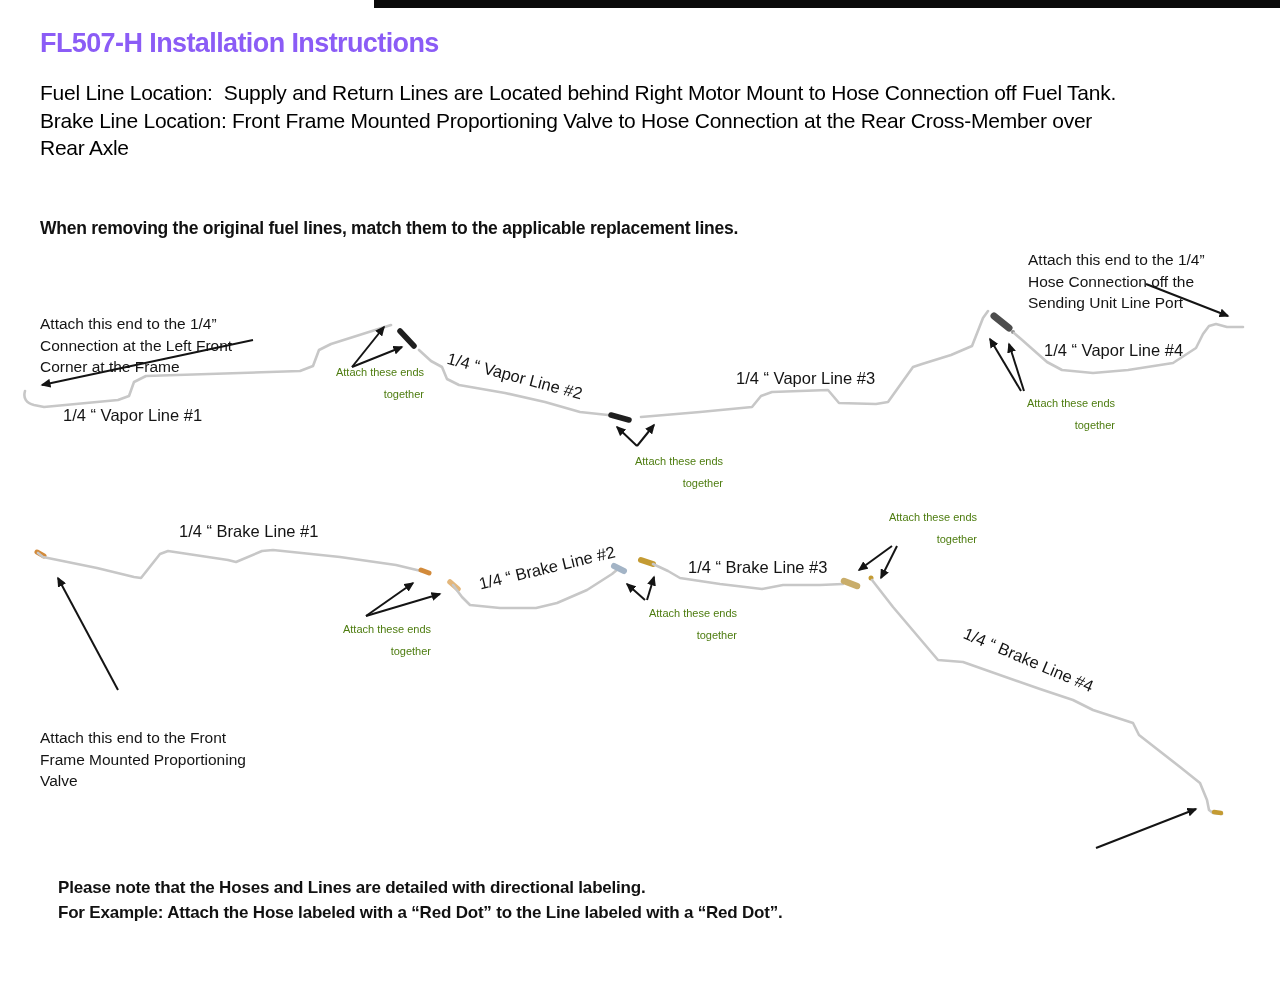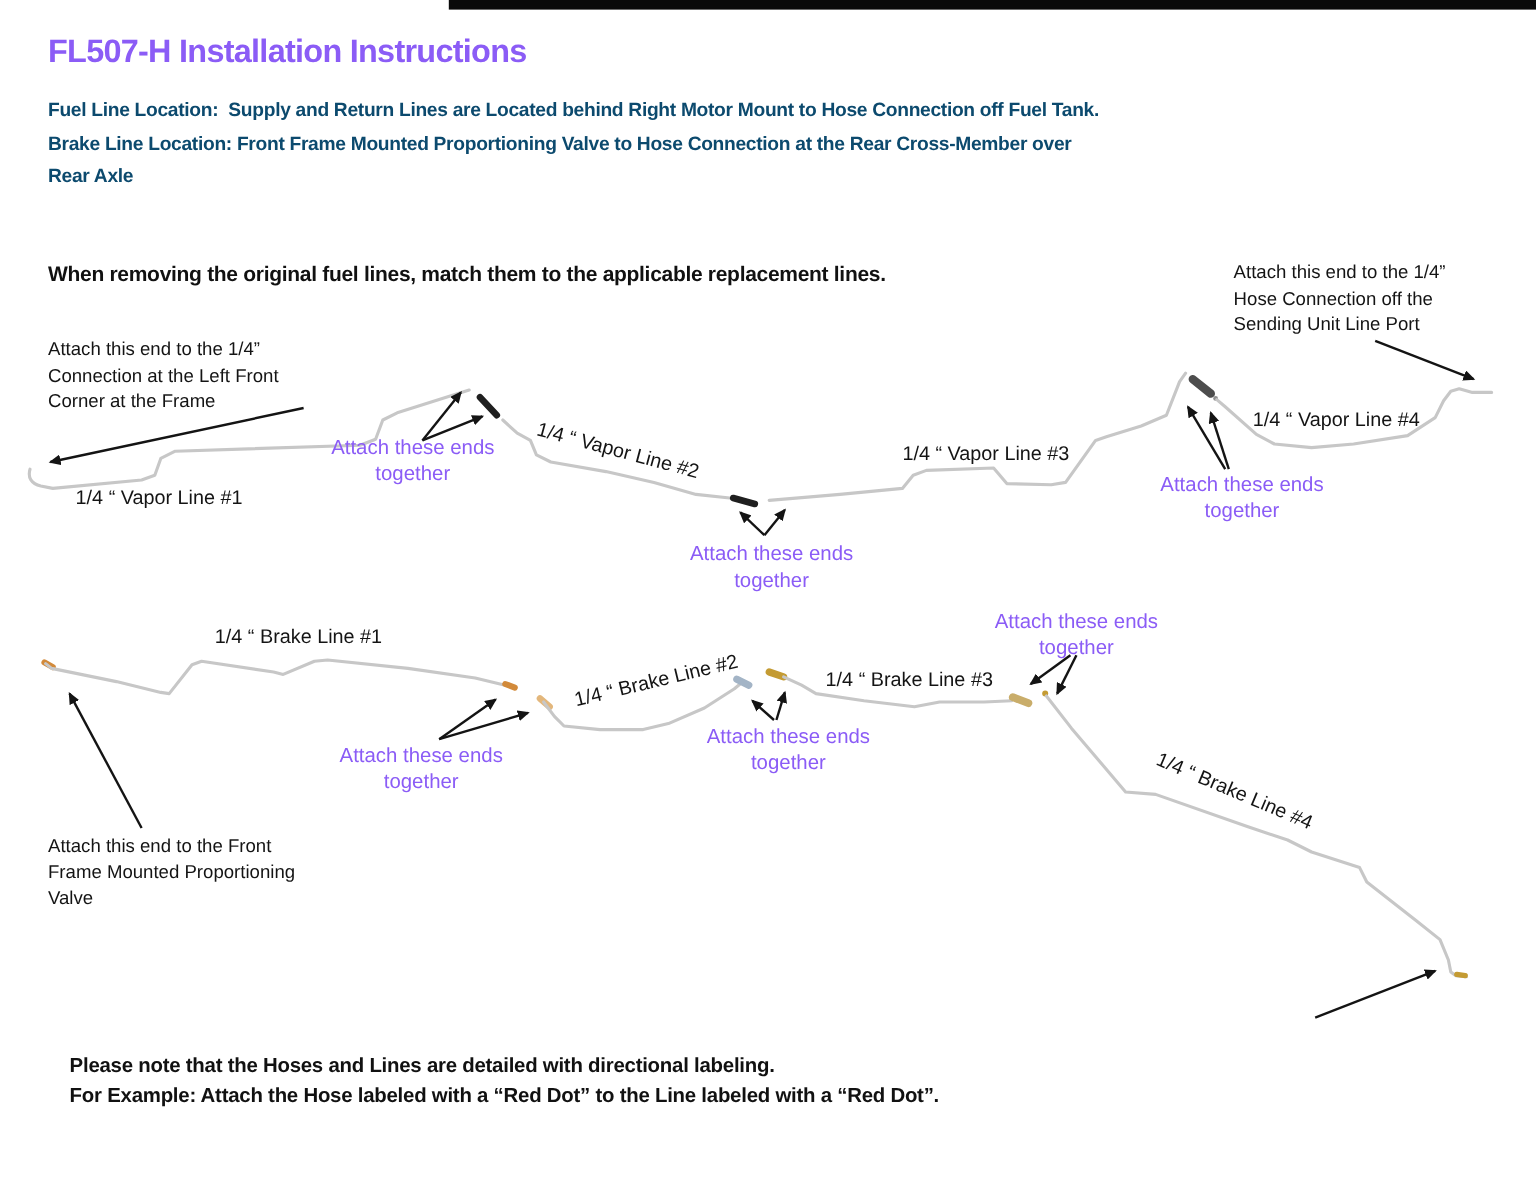--- a/index.html
+++ b/index.html
@@ -6,33 +6,33 @@
   .page{
     position:relative;width:1280px;height:989px;background:#ffffff;overflow:hidden;
     font-family:"Liberation Sans", sans-serif;color:#141414;
   }
   .topbar{position:absolute;left:374px;top:0;width:906px;height:8px;background:#0a0a0a;}
   .title{
     position:absolute;left:40px;top:28px;font-size:27px;font-weight:700;
     letter-spacing:-0.6px;color:#8b5cf6;white-space:pre;
   }
   .intro{position:absolute;left:40px;top:79px;}
-  .intro .line{font-size:16px;font-weight:700;letter-spacing:-0.25px;line-height:27.5px;white-space:pre;color:#0c4a6e;}
+  .intro .line{font-size:21px;font-weight:400;letter-spacing:-0.25px;line-height:27.5px;white-space:pre;color:#000000;}
   .match-note{
     position:absolute;left:40px;top:218px;font-size:17.5px;font-weight:700;
     letter-spacing:-0.25px;color:#111;white-space:pre;
   }
   .footer{position:absolute;left:40px;top:876px;margin-left:18px;}
   .footer .line{font-size:17px;font-weight:700;letter-spacing:-0.2px;line-height:24.5px;white-space:pre;color:#111;}
   .ann{
-    position:absolute;font-size:15.5px;line-height:21.5px;white-space:pre-line;color:#141414;
+    position:absolute;font-size:15.5px;line-height:21.5px;white-space:pre-line;color:#141414;margin-top:32px;
   }
   .join{
-    position:absolute;width:160px;text-align:center;font-size:17px;line-height:21.5px;
-    white-space:pre-line;color:#8b5cf6;
+    position:absolute;width:160px;text-align:right;font-size:11px;line-height:21.5px;
+    white-space:pre-line;color:#4d7c0f;
   }
   .lbl{position:absolute;font-size:16.5px;color:#141414;white-space:pre;}
   .rot{transform-origin:left top;}
   svg.canvas{position:absolute;left:0;top:0;}
   .tube{fill:none;stroke:#c7c7c7;stroke-width:2.6;stroke-linejoin:round;stroke-linecap:round;}
   .arr{stroke:#141414;stroke-width:2;fill:none;}
 </style>
 </head>
 <body>
 
@@ -114,21 +114,21 @@
 Hose Connection off the
 Sending Unit Line Port</div>
   <div class="join" style="left:264px;top:362px;">Attach these ends
 together</div>
   <div class="join" style="left:563px;top:451px;">Attach these ends
 together</div>
   <div class="join" style="left:955px;top:393px;">Attach these ends
 together</div>
   <div class="lbl" style="left:63px;top:406px;">1/4 “ Vapor Line #1</div>
   <div class="lbl rot" style="left:450px;top:349px;transform:rotate(15deg);">1/4 “ Vapor Line #2</div>
-  <div class="lbl" style="left:752px;top:369px;">1/4 “ Vapor Line #3</div>
+  <div class="lbl" style="left:736px;top:369px;">1/4 “ Vapor Line #3</div>
   <div class="lbl" style="left:1044px;top:341px;">1/4 “ Vapor Line #4</div>
 
   <div class="ann" style="left:40px;top:695px;">Attach this end to the Front
 Frame Mounted Proportioning
 Valve</div>
   <div class="join" style="left:271px;top:619px;">Attach these ends
 together</div>
   <div class="join" style="left:577px;top:603px;">Attach these ends
 together</div>
   <div class="join" style="left:817px;top:507px;">Attach these ends

